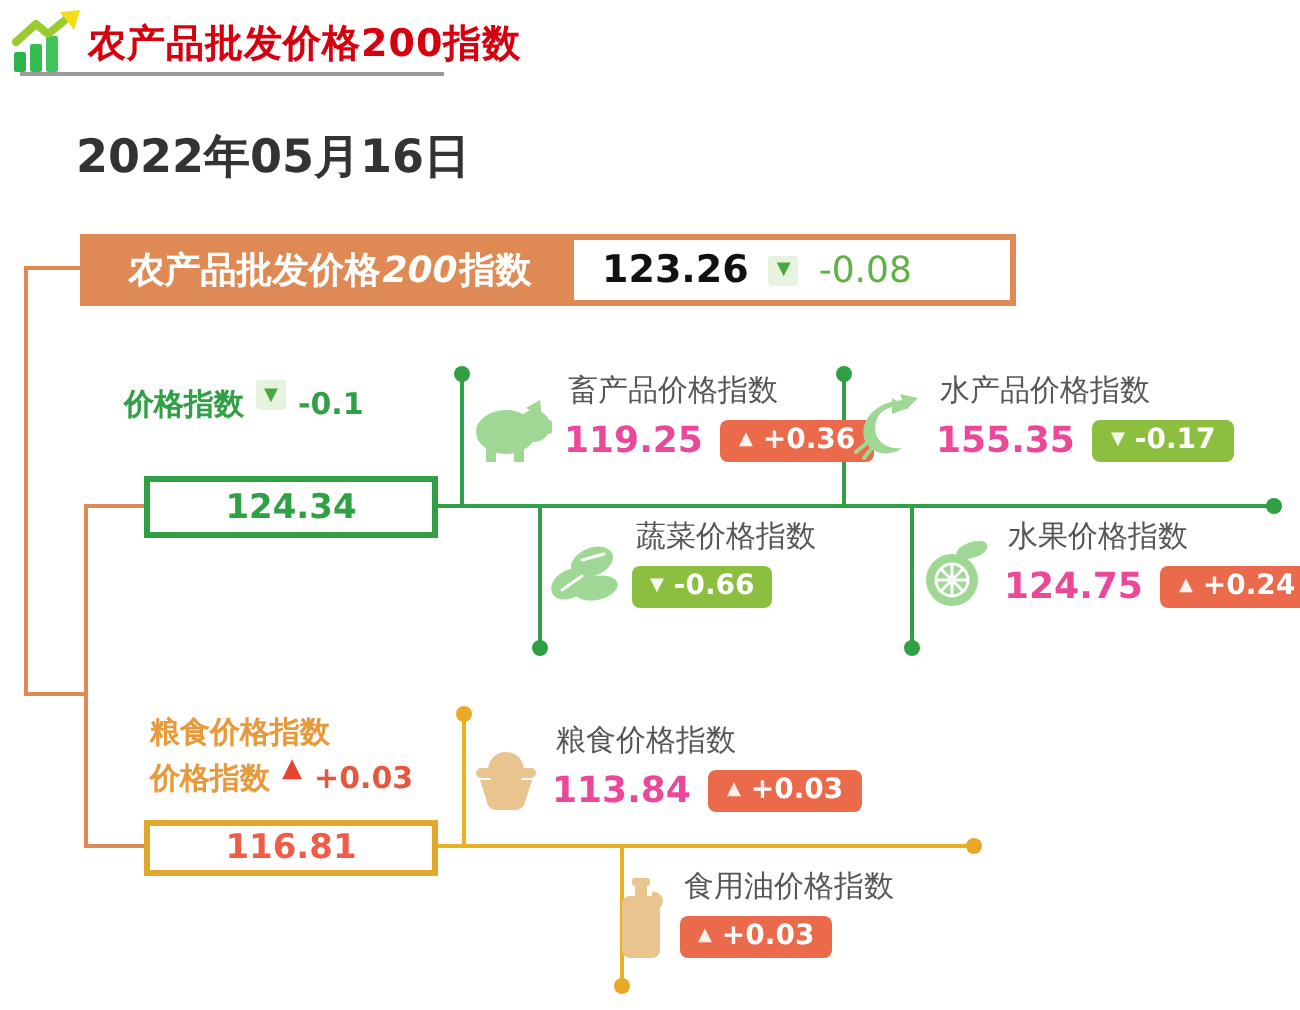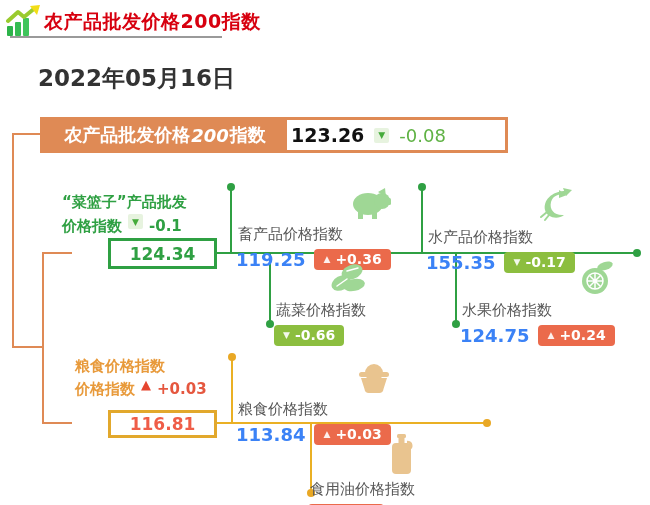--- a/index.html
+++ b/index.html
@@ -9,21 +9,21 @@
   
   .logo{position:absolute;left:6px;top:5px;width:34px;height:32px;}
   .page-title{position:absolute;left:44px;top:9px;font-size:19px;font-weight:bold;color:#D7000F;letter-spacing:.5px;white-space:nowrap;}
   .title-rule{position:absolute;left:10px;top:36px;width:212px;height:2px;background:#9a9a9a;}
   .date{position:absolute;left:38px;top:63px;font-size:23px;font-weight:bold;color:#333;}
 
   
   .rootbox{position:absolute;left:40px;top:117px;width:468px;height:36px;box-sizing:border-box;border:3px solid #DF8A55;background:#fff;display:flex;align-items:stretch;}
   .rootbox .head{width:244px;background:#DF8A55;color:#fff;font-size:18px;font-weight:bold;display:flex;align-items:center;justify-content:center;white-space:nowrap;}
   .rootbox .head .num{font-style:italic;padding:0 1px;}
-  .rootbox .vals{display:flex;align-items:center;gap:10px;padding-left:4px;}
+  .rootbox .vals{display:flex;align-items:center;gap:10px;padding-left:14px;}
   .rootbox .value{font-size:19px;font-weight:800;color:#111;}
   .chip{display:inline-flex;width:15px;height:15px;background:#E7F3DF;border-radius:2px;align-items:center;justify-content:center;font-size:9px;color:#46AB3C;}
   .rootbox .chg{font-size:18px;color:#5FB244;}
 
   
   .ln{position:absolute;}
   .ln.o{background:#DF8A55;}
   .ln.g{background:#2FA043;}
   .ln.y{background:#EAB024;}
   .dot{position:absolute;width:8px;height:8px;border-radius:50%;}
@@ -32,31 +32,31 @@
 
   
   .blk{position:absolute;font-size:15px;font-weight:bold;line-height:24px;white-space:nowrap;}
   .blk.basket{left:62px;top:190px;color:#2FA043;}
   .blk.grainoil{left:75px;top:355px;color:#E89A3B;line-height:23px;}
   .blk .row2{display:flex;gap:6px;}
   .blk.basket .chg{color:#2FA043;font-weight:bold;}
   .blk.grainoil .tri{color:#E5452F;font-size:13px;line-height:1;}
   .blk.grainoil .chg{color:#E5573F;font-weight:bold;}
 
-  .vbox{position:absolute;width:109px;box-sizing:border-box;background:#fff;display:flex;align-items:center;justify-content:center;font-size:17px;font-weight:800;margin-left:36px;}
+  .vbox{position:absolute;width:147px;box-sizing:border-box;background:#fff;display:flex;align-items:center;justify-content:center;font-size:17px;font-weight:800;}
   .vbox.green{left:72px;top:238px;height:31px;border:3px solid #2FA043;color:#2FA043;}
   .vbox.gold{left:72px;top:410px;height:28px;border:3px solid #E2A82C;color:#EF5D48;}
 
   
-  .group{position:absolute;display:flex;align-items:flex-end;gap:6px;flex-direction:column;}
+  .group{position:absolute;display:flex;align-items:flex-end;gap:6px;}
   .g-icon{display:flex;align-items:flex-end;justify-content:center;}
   .g-text{display:flex;flex-direction:column;}
   .g-label{font-size:15px;color:#565656;margin:0 0 5px 2px;white-space:nowrap;}
   .g-valrow{display:flex;align-items:center;gap:9px;}
-  .g-value{font-size:18px;font-weight:800;color:#3b82f6;}
+  .g-value{font-size:18px;font-weight:800;color:#ec4899;}
   .badge{display:inline-flex;align-items:center;gap:5px;color:#fff;font-weight:bold;font-size:14px;padding:2px 9px 3px;border-radius:4px;white-space:nowrap;}
   .badge .tri{font-size:9px;opacity:.9;line-height:1;}
   .badge.up{background:#EB6A4B;}
   .badge.down{background:#8CBE3F;}
 </style>
 </head>
 <body>
 
 <div id="stage">
 
@@ -103,21 +103,20 @@
         <span>指数</span>
     </div>
     <div class="vals">
       <span class="value">123.26</span>
       <span class="chip">▼</span>
       <span class="chg">-0.08</span>
     </div>
   </div>
 
   <div class="blk basket">
-    <div>“菜篮子”产品批发</div>
     <div class="row2">
       <span>价格指数</span>
       <span class="chip">▼</span>
       <span class="chg">-0.1</span>
     </div>
   </div>
   <div class="vbox green">124.34</div>
 
   <div class="blk grainoil">
     <div>粮食价格指数</div>

